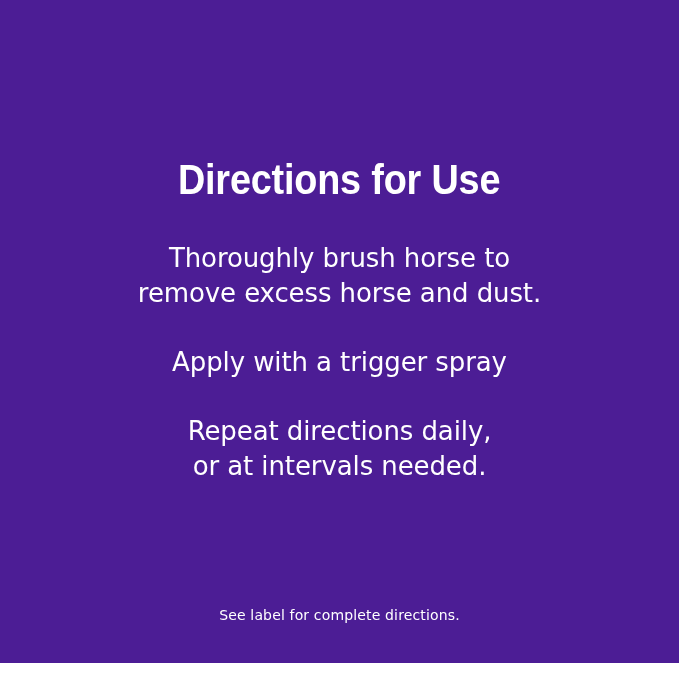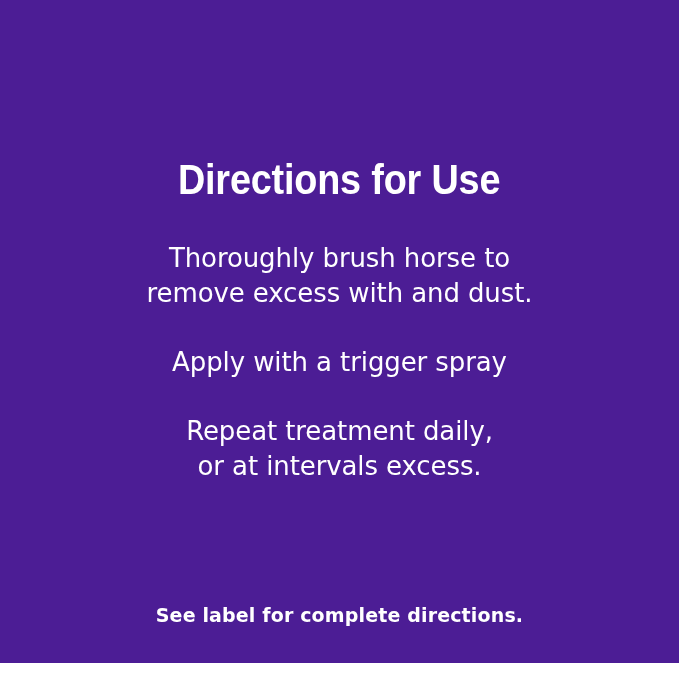--- a/index.html
+++ b/index.html
@@ -77,50 +77,50 @@
     left: 0;
     top: 606px;
     width: 679px;
     text-align: center;
   }
 
   #footer-note {
     margin: 0;
     color: #FFFFFF;
     font-family: "DejaVu Sans", "Liberation Sans", sans-serif;
-    font-size: 19px;
-    font-weight: 700;
+    font-size: 14px;
+    font-weight: 400;
     line-height: 18px;
     letter-spacing: 0.15px;
     white-space: nowrap;
   }
 </style>
 </head>
 <body>
 
 <div id="panel" style="background: #4c1d95; color: rgb(255, 255, 255); width: 679px; height: 663px;">
 
   <div id="title-block">
     <h1 id="title">Directions for Use</h1>
   </div>
 
   <div id="body-block">
 
     <p class="para">
       <span class="line">Thoroughly brush horse to</span>
-      <span class="line">remove excess with and dust.</span>
+      <span class="line">remove excess horse and dust.</span>
     </p>
 
     <p class="para">
       <span class="line">Apply with a trigger spray</span>
     </p>
 
     <p class="para">
-      <span class="line">Repeat treatment daily,</span>
-      <span class="line">or at intervals excess.</span>
+      <span class="line">Repeat directions daily,</span>
+      <span class="line">or at intervals needed.</span>
     </p>
 
   </div>
 
   <div id="footer-block">
     <p id="footer-note">See label for complete directions.</p>
   </div>
 
 </div>
 

